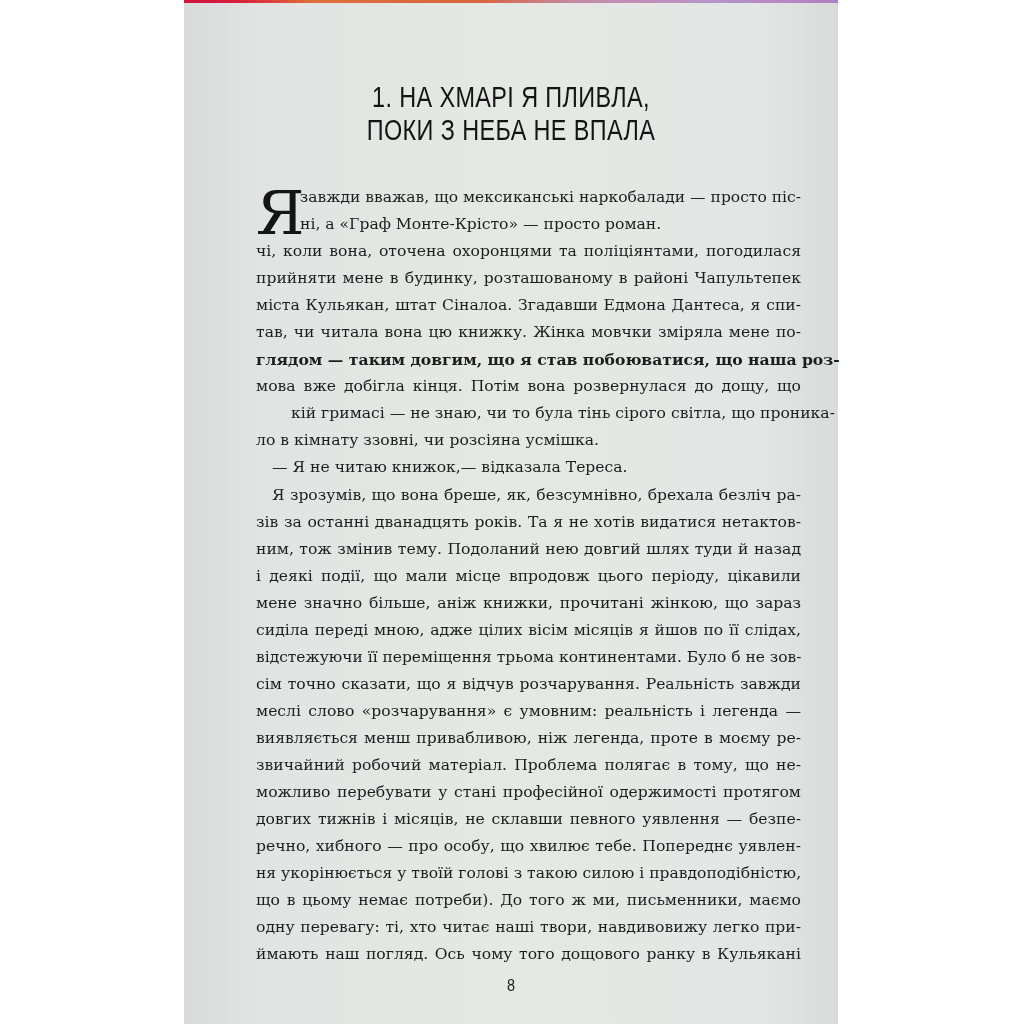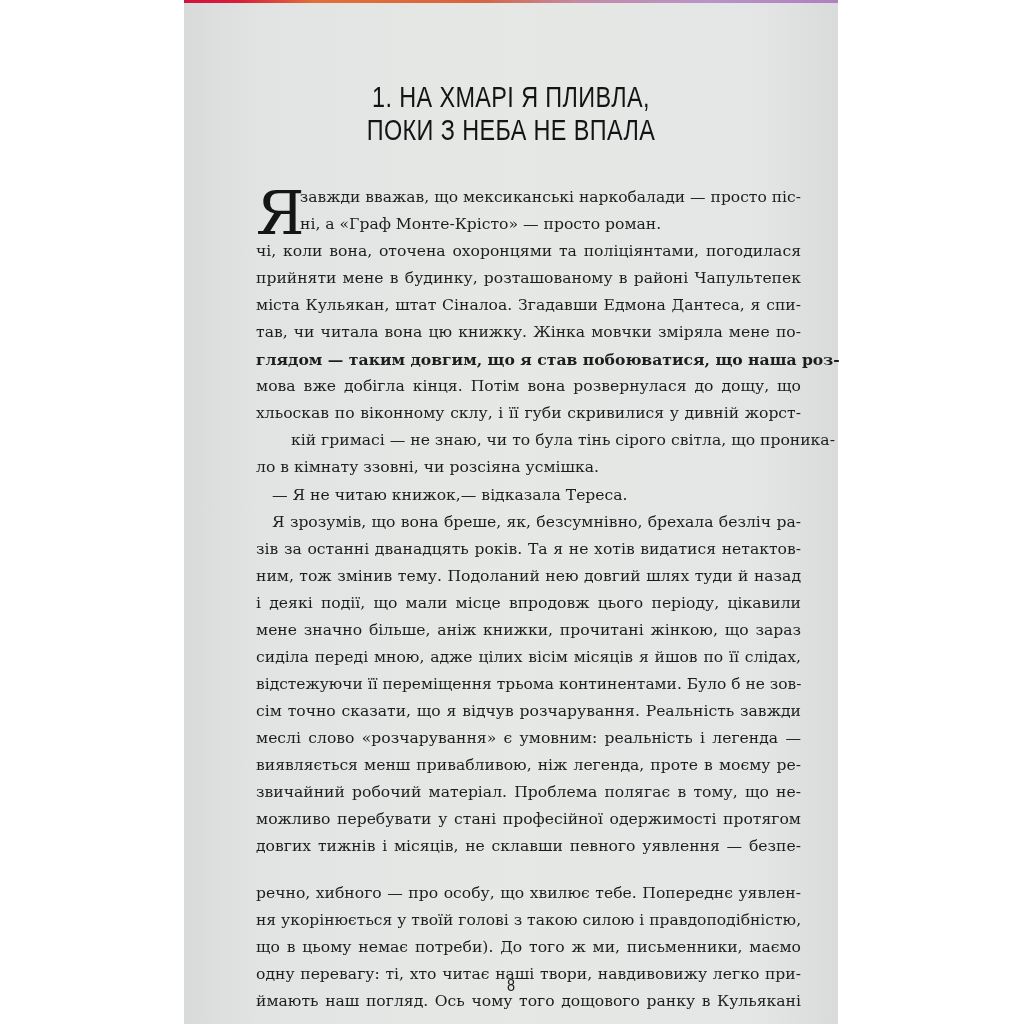--- a/index.html
+++ b/index.html
@@ -66,38 +66,37 @@
   <div class="body">
     <span class="dropcap">Я</span>
     <span class="line cap-line" style="display: block; width: 504px; transform: scaleX(0.994526);">завжди вважав, що мексиканські наркобалади — просто піс-</span>
     <span class="line cap-line last" style="display: block; width: auto;">ні, а «Граф Монте-Крісто» — просто роман.</span>
     <span class="line" style="display: block; width: auto;">чі, коли вона, оточена охоронцями та поліціянтами, погодилася</span>
     <span class="line" style="display: block; width: auto;">прийняти мене в будинку, розташованому в районі Чапультепек</span>
     <span class="line" style="display: block; width: auto;">міста Кульякан, штат Сіналоа. Згадавши Едмона Дантеса, я спи-</span>
     <span class="line" style="display: block; width: auto;">тав, чи читала вона цю книжку. Жінка мовчки зміряла мене по-</span>
     <span class="line" style="display: block; width: auto; font-weight: bold;">глядом — таким довгим, що я став побоюватися, що наша роз-</span>
     <span class="line" style="display: block; width: auto;">мова вже добігла кінця. Потім вона розвернулася до дощу, що</span>
-    <span class="line" style="display: block; width: auto;">хльоскав по віконному склу, і її губи скривилися у дивній жорст-</span>
     <span class="line" style="display: block; width: auto; margin-left: 35px;">кій гримасі — не знаю, чи то була тінь сірого світла, що проника-</span>
     <span class="line last" style="display: block; width: auto;">ло в кімнату ззовні, чи розсіяна усмішка.</span>
     <span class="line indent last" style="display: block; width: auto;">— Я не читаю книжок,— відказала Тереса.</span>
     <span class="line indent" style="display: block; width: auto;">Я зрозумів, що вона бреше, як, безсумнівно, брехала безліч ра-</span>
     <span class="line" style="display: block; width: auto;">зів за останні дванадцять років. Та я не хотів видатися нетактов-</span>
     <span class="line" style="display: block; width: auto;">ним, тож змінив тему. Подоланий нею довгий шлях туди й назад</span>
     <span class="line" style="display: block; width: auto;">і деякі події, що мали місце впродовж цього періоду, цікавили</span>
     <span class="line" style="display: block; width: auto;">мене значно більше, аніж книжки, прочитані жінкою, що зараз</span>
     <span class="line" style="display: block; width: auto;">сиділа переді мною, адже цілих вісім місяців я йшов по її слідах,</span>
     <span class="line" style="display: block; width: 550px; transform: scaleX(0.990909);">відстежуючи її переміщення трьома континентами. Було б не зов-</span>
     <span class="line" style="display: block; width: auto;">сім точно сказати, що я відчув розчарування. Реальність завжди</span>
     <span class="line" style="display: block; width: auto;">меслі слово «розчарування» є умовним: реальність і легенда —</span>
     <span class="line" style="display: block; width: auto;">виявляється менш привабливою, ніж легенда, проте в моєму ре-</span>
     <span class="line" style="display: block; width: auto;">звичайний робочий матеріал. Проблема полягає в тому, що не-</span>
     <span class="line" style="display: block; width: auto;">можливо перебувати у стані професійної одержимості протягом</span>
     <span class="line" style="display: block; width: auto;">довгих тижнів і місяців, не склавши певного уявлення — безпе-</span>
-    <span class="line" style="display: block; width: auto; margin-top: 20px;">речно, хибного — про особу, що хвилює тебе. Попереднє уявлен-</span>
+    <span class="line" style="display: block; width: auto;">речно, хибного — про особу, що хвилює тебе. Попереднє уявлен-</span>
     <span class="line" style="display: block; width: 547px; transform: scaleX(0.996344);">ня укорінюється у твоїй голові з такою силою і правдоподібністю,</span>
     <span class="line" style="display: block; width: auto;">що в цьому немає потреби). До того ж ми, письменники, маємо</span>
     <span class="line" style="display: block; width: auto;">одну перевагу: ті, хто читає наші твори, навдивовижу легко при-</span>
     <span class="line" style="display: block; width: auto;">ймають наш погляд. Ось чому того дощового ранку в Кульякані</span>
 
   </div>
 
   <div class="page-number">8</div>
 </div>
 

